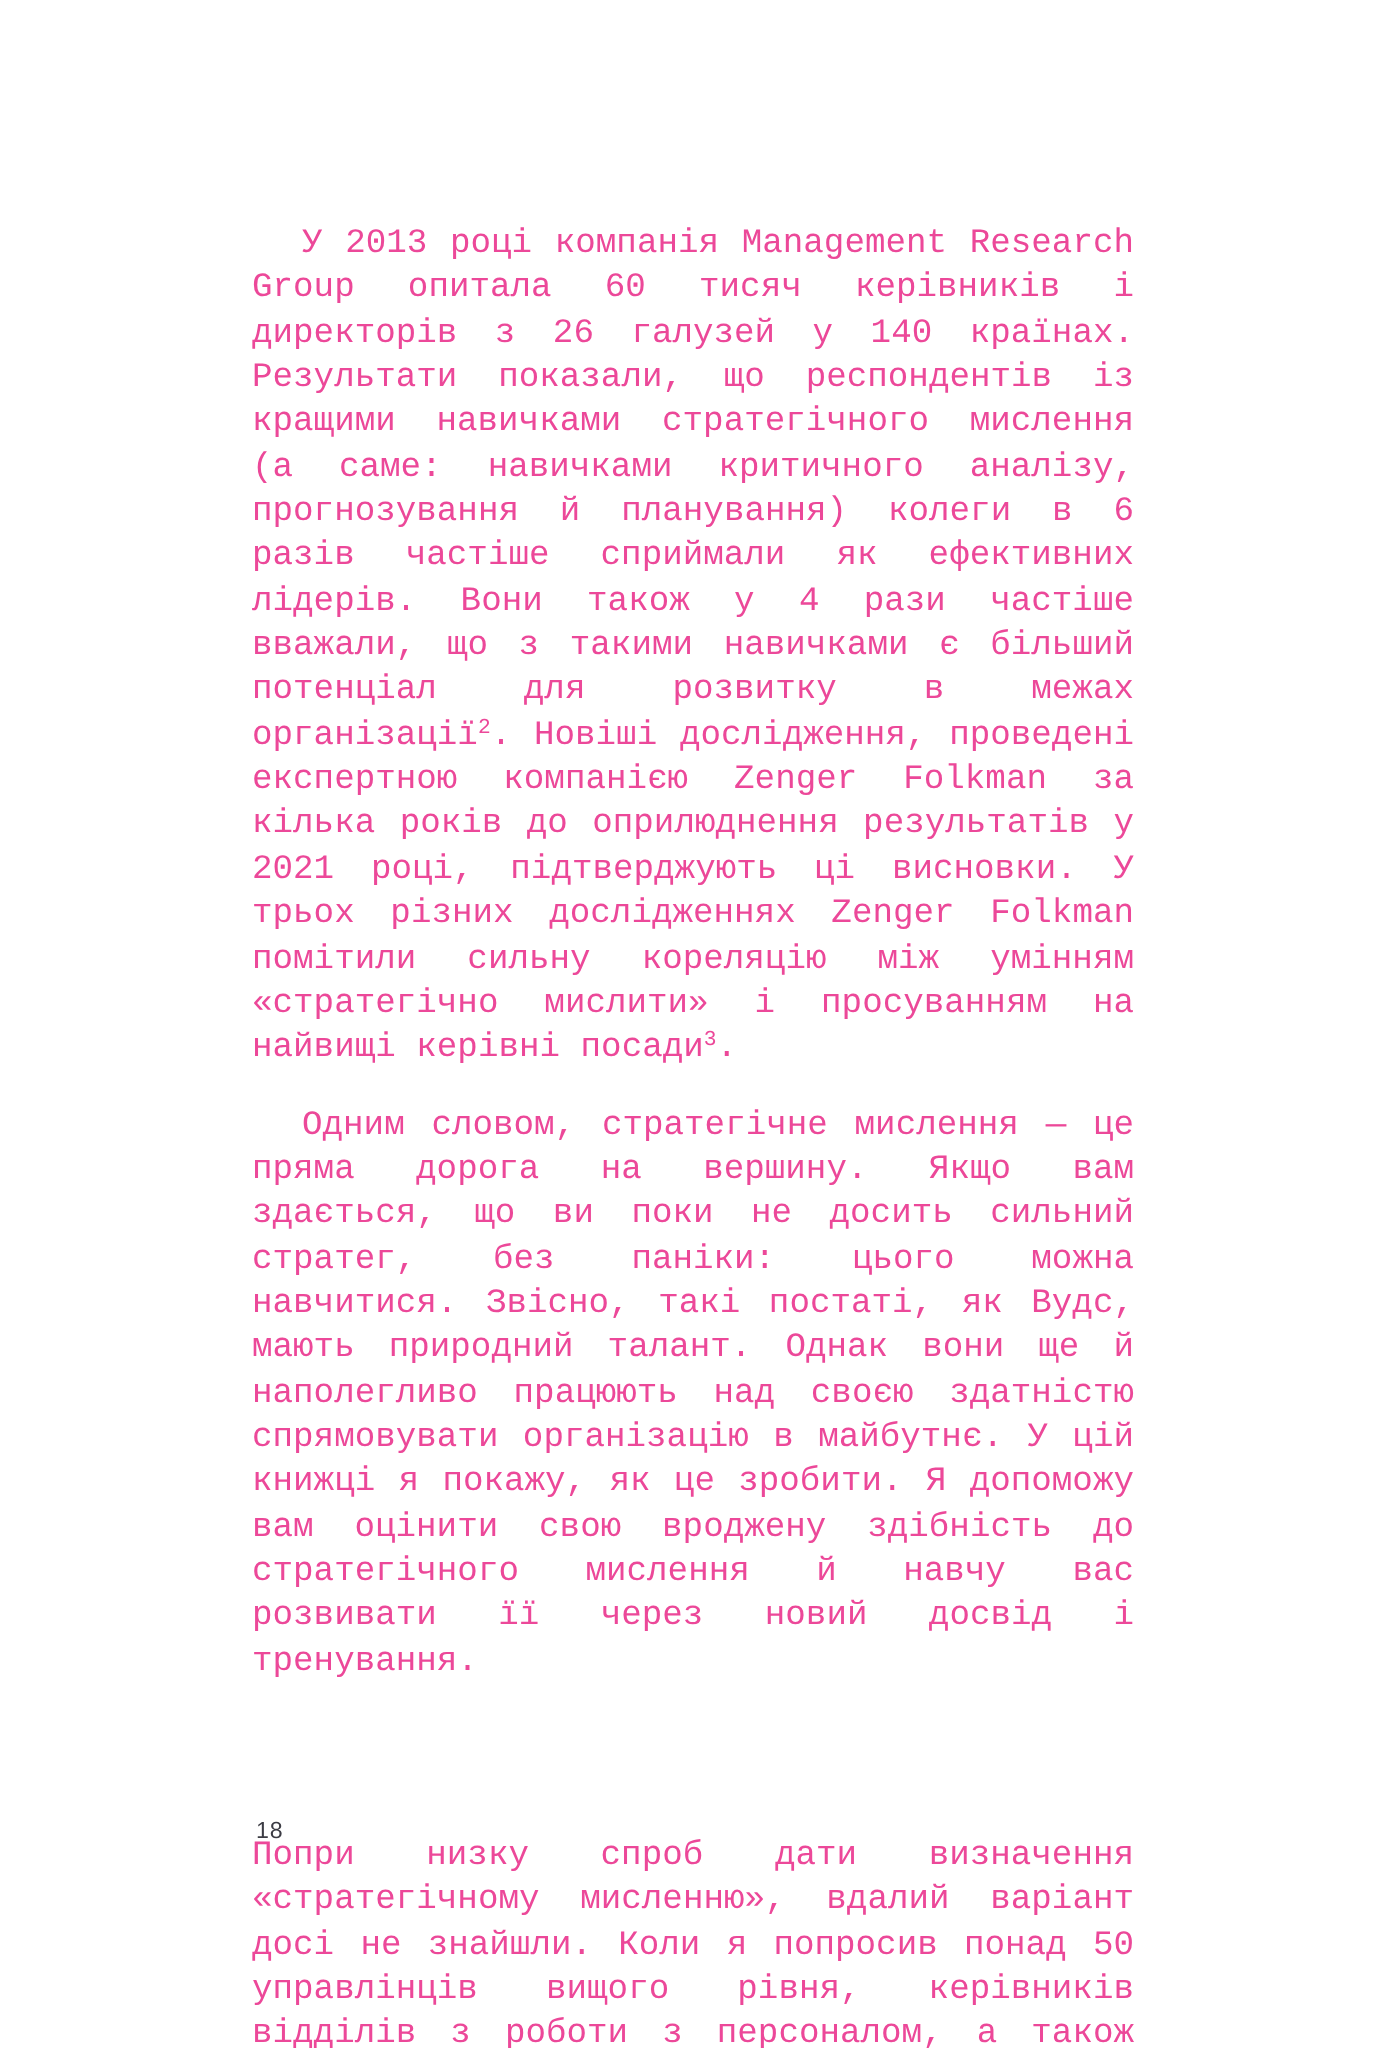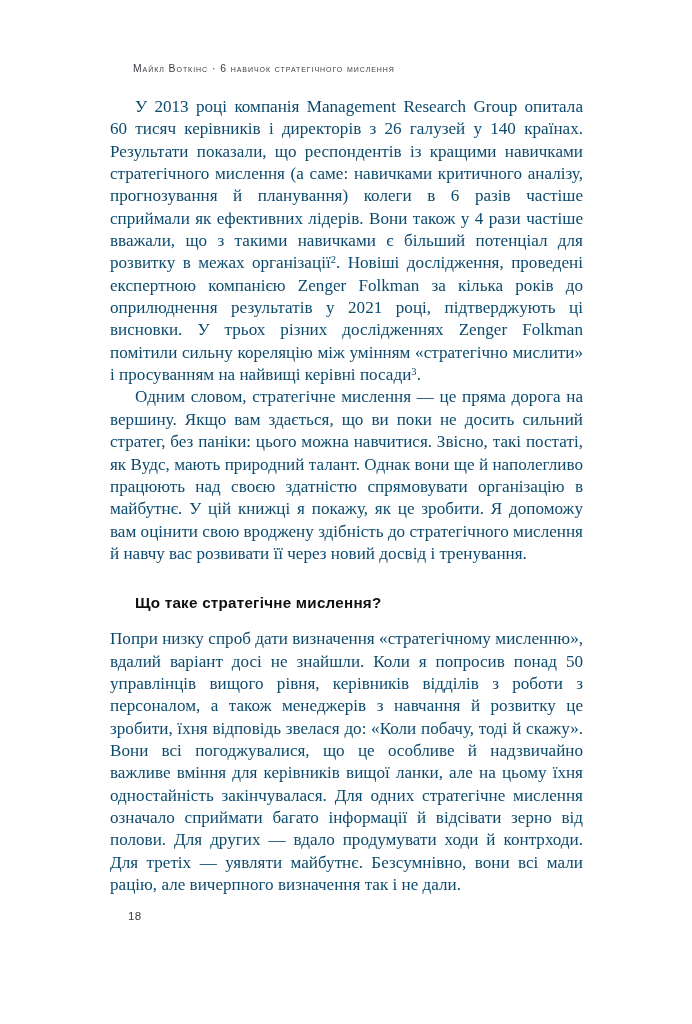--- a/index.html
+++ b/index.html
@@ -42,29 +42,30 @@
 
   
   .col {
     position: absolute;
     left: 110px;
     top: 96px;
     width: 473px;
   }
 
   p.body {
-    margin: 0;
+    margin: 16px;
     font-size: 17.1px;
     line-height: 22.35px;
     text-align: justify;
     text-justify: inter-word;
     font-kerning: normal;
     hyphens: manual;
-    color: #0c4a6e;
+    color: #ec4899;
     letter-spacing: 0.01px;
+    font-family: Liberation Mono, monospace;
   }
   p.body.indent { text-indent: 25px; }
   p.body.noindent { text-indent: 0; }
 
   sup.fn {
     font-size: 0.62em;
     vertical-align: 0.52em;
     line-height: 0;
   }
 
@@ -94,31 +95,29 @@
     line-height: 16px;
     color: #3c3c44;
     letter-spacing: 0.4px;
   }
 </style>
 </head>
 <body>
 
 <div class="page">
 
-  <div class="running-head">Майкл Воткінс · 6 навичок стратегічного мислення</div>
 
   <div class="col">
 
     <p class="body indent"><span>У 2013 році компанія Management Research Group опитала 60 тисяч керівників і директорів з 26 галузей у 140 країнах. Результати показали, що респондентів із кращими навичками стратегічного мислення (а саме: навичками критичного аналізу, прогнозування й планування) колеги в 6 разів частіше сприймали як ефективних лідерів. Вони також у 4 рази частіше вважали, що з такими навичками є більший потенціал для розвитку в межах організації</span><sup class="fn">2</sup><span>. Новіші дослідження, проведені експертною компанією Zenger Folkman за кілька років до оприлюднення результатів у 2021 році, підтверджують ці висновки. У трьох різних дослідженнях Zenger Folkman помітили сильну кореляцію між умінням «стратегічно мислити» і просуванням на найвищі керівні посади</span><sup class="fn">3</sup><span>.</span></p>
 
     <p class="body indent">Одним словом, стратегічне мислення — це пряма дорога на вершину. Якщо вам здається, що ви поки не досить сильний стратег, без паніки: цього можна навчитися. Звісно, такі постаті, як Вудс, мають природний талант. Однак вони ще й наполегливо працюють над своєю здатністю спрямовувати організацію в майбутнє. У цій книжці я покажу, як це зробити. Я допоможу вам оцінити свою вроджену здібність до стратегічного мислення й навчу вас розвивати її через новий досвід і тренування.</p>
 
     <div class="gap-before-head"></div>
 
-    <h2 class="section-head">Що таке стратегічне мислення?</h2>
 
     <div class="gap-after-head"></div>
 
     <p class="body noindent">Попри низку спроб дати визначення «стратегічному мисленню», вдалий варіант досі не знайшли. Коли я попросив понад 50 управлінців вищого рівня, керівників відділів з роботи з персоналом, а також менеджерів з навчання й розвитку це зробити, їхня відповідь звелася до: «Коли побачу, тоді й скажу». Вони всі погоджувалися, що це особливе й надзвичайно важливе вміння для керівників вищої ланки, але на цьому їхня одностайність закінчувалася. Для одних стратегічне мислення означало сприймати багато інформації й відсівати зерно від полови. Для других — вдало продумувати ходи й контрходи. Для третіх — уявляти майбутнє. Безсумнівно, вони всі мали рацію, але вичерпного визначення так і не дали.</p>
 
   </div>
 
   <div class="folio">18</div>
 
 </div>

